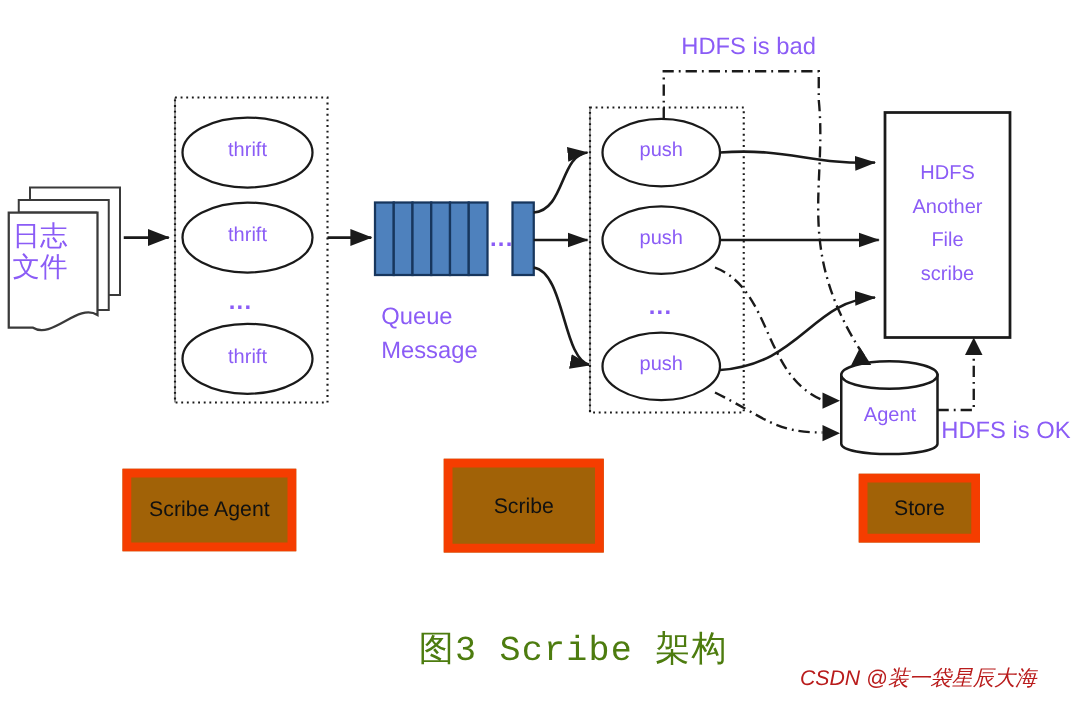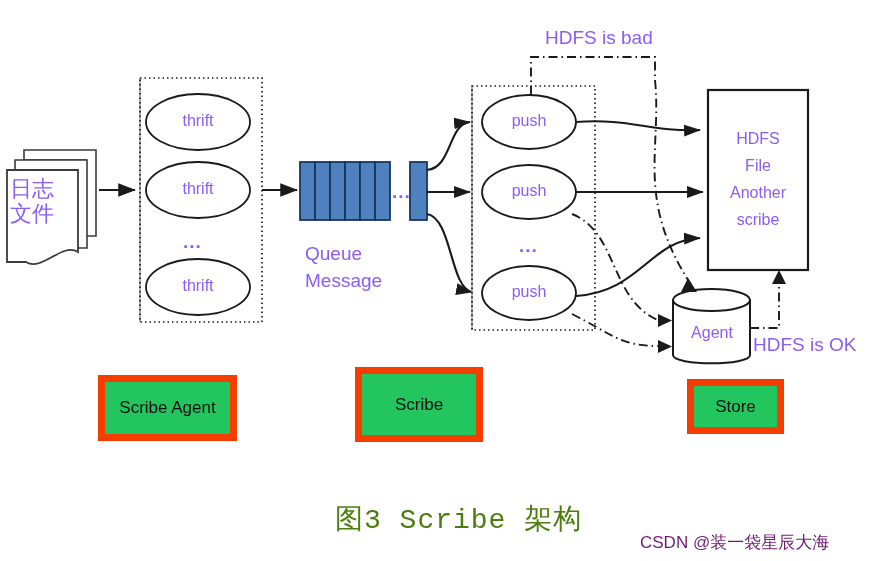--- a/index.html
+++ b/index.html
@@ -6,27 +6,27 @@
   body{width:870px;height:561px;overflow:hidden;font-family:"Liberation Sans",sans-serif;}
   #stage{position:relative;width:870px;height:561px;background:#fff;}
   #stage svg{position:absolute;left:0;top:0;}
   .lbl{position:absolute;color:#8b5cf6;font-family:"Liberation Sans",sans-serif;white-space:nowrap;}
   .node-text{font-size:16px;}
   .doc-text{font-size:22px;line-height:25px;text-align:left;}
   .mq-text{font-size:19px;line-height:27px;}
   .hdfs-text{font-size:16px;line-height:27px;text-align:center;width:110px;}
   .dots{font-size:19px;font-weight:bold;letter-spacing:1px;}
   .annot{font-size:19px;}
-  .redbox{position:absolute;background:#22c55e;border:7px solid #F53D00;box-sizing:border-box;
+  .redbox{position:absolute;background:#a16207;border:7px solid #F53D00;box-sizing:border-box;
           display:flex;align-items:center;justify-content:center;}
   .redbox span{font-size:17px;color:#111;font-family:"Liberation Sans",sans-serif;}
   #caption{position:absolute;left:335px;top:500px;font-family:"Liberation Mono","DejaVu Sans Mono",monospace;
            font-size:28px;color:#4d7c0f;letter-spacing:1px;white-space:nowrap;}
-  #watermark{position:absolute;left:640px;top:531px;font-size:17px;color:#701a75;
-             font-family:"Liberation Sans",sans-serif;white-space:nowrap;}
+  #watermark{position:absolute;left:640px;top:531px;font-size:17px;color:#b91c1c;
+             font-family:"Liberation Sans",sans-serif;white-space:nowrap;font-style:italic;}
 </style>
 </head>
 <body>
 
 <div id="stage">
 
   <svg width="870" height="561">
     <defs>
       <marker id="arrow" markerWidth="9" markerHeight="9" refX="7.6" refY="3.1" orient="auto" markerUnits="strokeWidth">
         <path d="M0,0 L8,3.1 L0,6.2 z" fill="#1a1a1a"></path>
@@ -120,22 +120,22 @@
     <div>Message</div>
   </div>
 
   <div class="lbl node-text" style="left:498px;top:112px;width:62px;text-align:center;">push</div>
   <div class="lbl node-text" style="left:498px;top:182px;width:62px;text-align:center;">push</div>
   <div class="lbl node-text" style="left:498px;top:283px;width:62px;text-align:center;">push</div>
   <div class="lbl dots" style="left:519px;top:235px;">...</div>
 
   <div class="lbl hdfs-text" style="left:703px;top:125px;">
     <div>HDFS</div>
+    <div>Another</div>
     <div>File</div>
-    <div>Another</div>
     <div>scribe</div>
   </div>
 
   <div class="lbl node-text" style="left:681px;top:324px;width:62px;text-align:center;">Agent</div>
 
   <div class="lbl annot" style="left:545px;top:27px;">HDFS is bad</div>
   <div class="lbl annot" style="left:753px;top:334px;">HDFS is OK</div>
 
   <div class="redbox" style="left:98px;top:375px;width:139px;height:66px;">
     <span>Scribe Agent</span>

